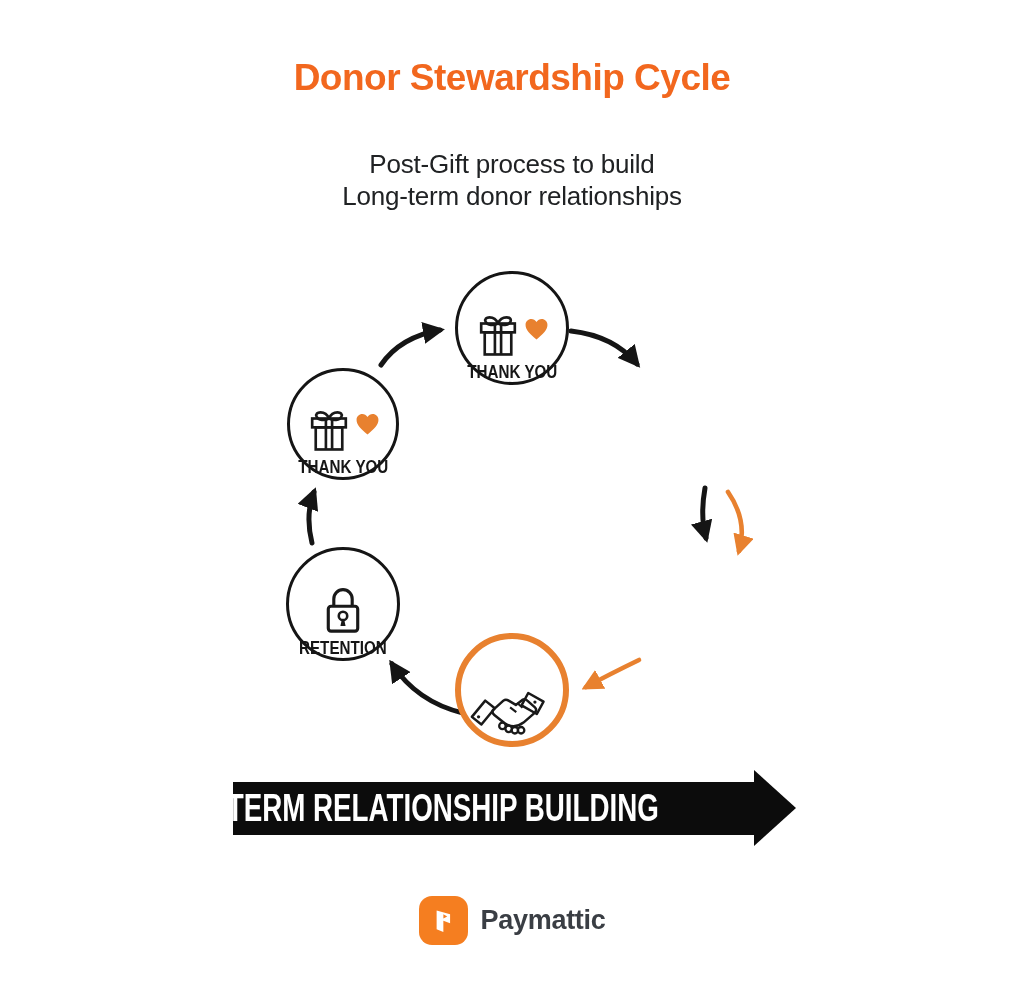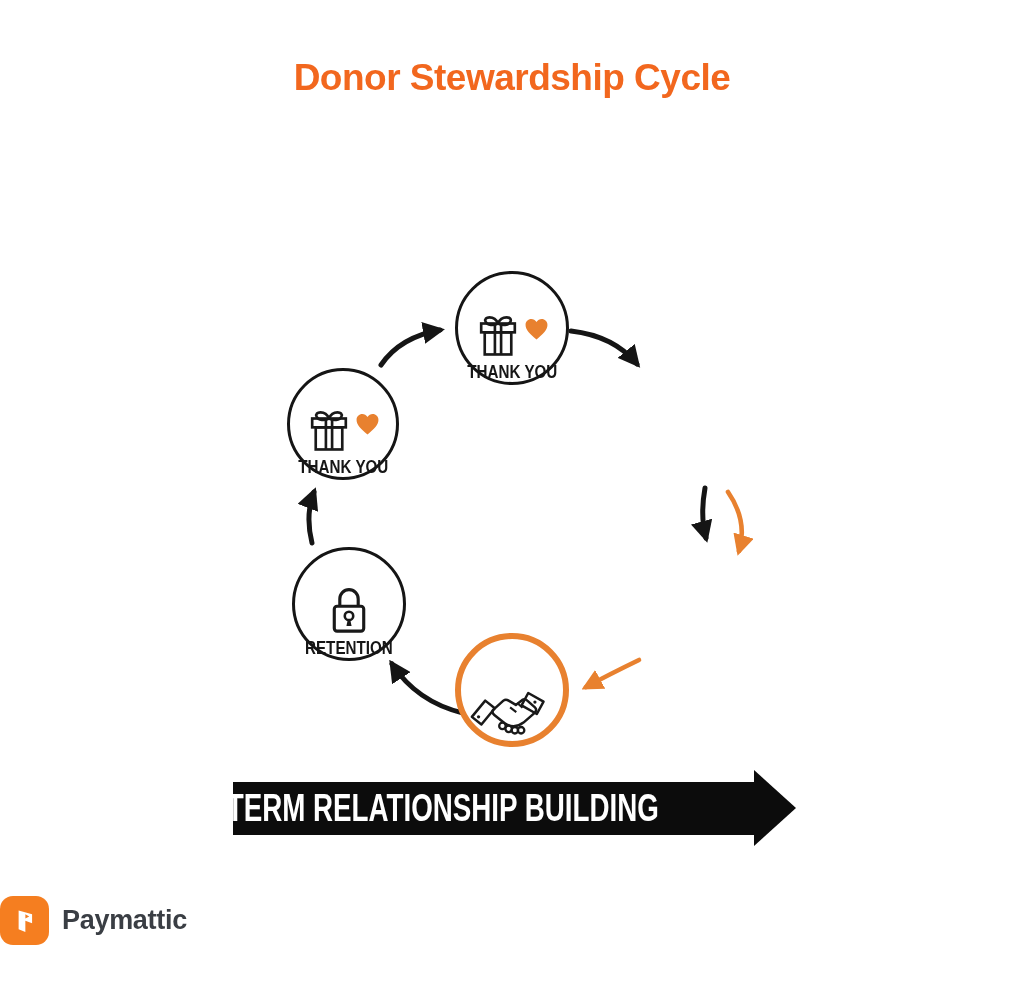--- a/index.html
+++ b/index.html
@@ -56,37 +56,41 @@
     color:#ffffff;font-weight:bold;font-size:38px;white-space:nowrap;
     transform:scaleX(0.73);transform-origin:50% 50%;letter-spacing:0;
   }
   .banner-head{
     position:absolute;left:754px;top:770px;width:0;height:0;
     border-top:38px solid transparent;border-bottom:38px solid transparent;
     border-left:42px solid var(--color-banner_black);
   }
   .footer{
     position:absolute;left:0;top:896px;width:100%;display:flex;
-    align-items:center;gap:13px;
+    align-items:center;justify-content:center;gap:13px;
   }
   .logo-box{
     width:49px;height:49px;border-radius:13px;background:var(--color-logo_orange);
     display:flex;align-items:center;justify-content:center;
   }
   .brand{
     font-size:27px;font-weight:bold;color:var(--color-text_dark);letter-spacing:-0.3px;
   }
 </style>
 </head>
 <body>
 
 <div class="canvas">
 
   <h1 class="title">Donor Stewardship Cycle</h1>
 
+  <div class="subtitle">
+    <div>Post-Gift process to build</div>
+    <div>Long-term donor relationships</div>
+  </div>
 
   <svg class="arrows" width="1024" height="986" viewBox="0 0 1024 986">
     <defs>
       <marker id="mh-black" markerWidth="4.4" markerHeight="4.4" refX="3.4" refY="2.2" orient="auto">
         <path class="mh-black-fill" d="M0 0 L4.4 2.2 L0 4.4 Z"></path>
       </marker>
       <marker id="mh-orange" markerWidth="4.6" markerHeight="4.6" refX="3.5" refY="2.3" orient="auto">
         <path class="mh-orange-fill" d="M0 0 L4.6 2.3 L0 4.6 Z"></path>
       </marker>
     </defs>
@@ -128,21 +132,21 @@
       </svg>
       <svg class="ic" width="25" height="23" viewBox="0 0 24 22" style="margin:-12px 0 0 3px;">
         <path class="heart-fill" d="M12 20.5 C5.6 15.3 1.5 11 1.5 6.6 C1.5 3.3 4 1 7 1 C9 1 10.8 2.1 12 3.9 C13.2 2.1 15 1 17 1 C20 1 22.5 3.3 22.5 6.6 C22.5 11 18.4 15.3 12 20.5 Z"></path>
       </svg>
     </div>
     <div class="node-label">THANK YOU</div>
   </div>
 
 
 
-  <div class="node" style="left:292px;top:547px;width:114px;height:114px;">
+  <div class="node" style="left:286px;top:547px;width:114px;height:114px;">
     <svg class="ic" width="46" height="50" viewBox="0 0 50 54">
       <path class="st" stroke-width="3.4" d="M15 24 V16 a10 10 0 0 1 20 0 V24"></path>
       <rect class="st" stroke-width="3.4" x="9" y="24" width="32" height="27" rx="3"></rect>
       <circle class="st" stroke-width="2.8" cx="25" cy="34.5" r="4.6"></circle>
       <path class="fl" d="M23.7 38.5 L22.2 45.5 H27.8 L26.3 38.5 Z"></path>
     </svg>
     <div class="node-label">RETENTION</div>
   </div>
 
   <div class="node accent-ring" style="left:455px;top:633px;width:114px;height:114px;">

